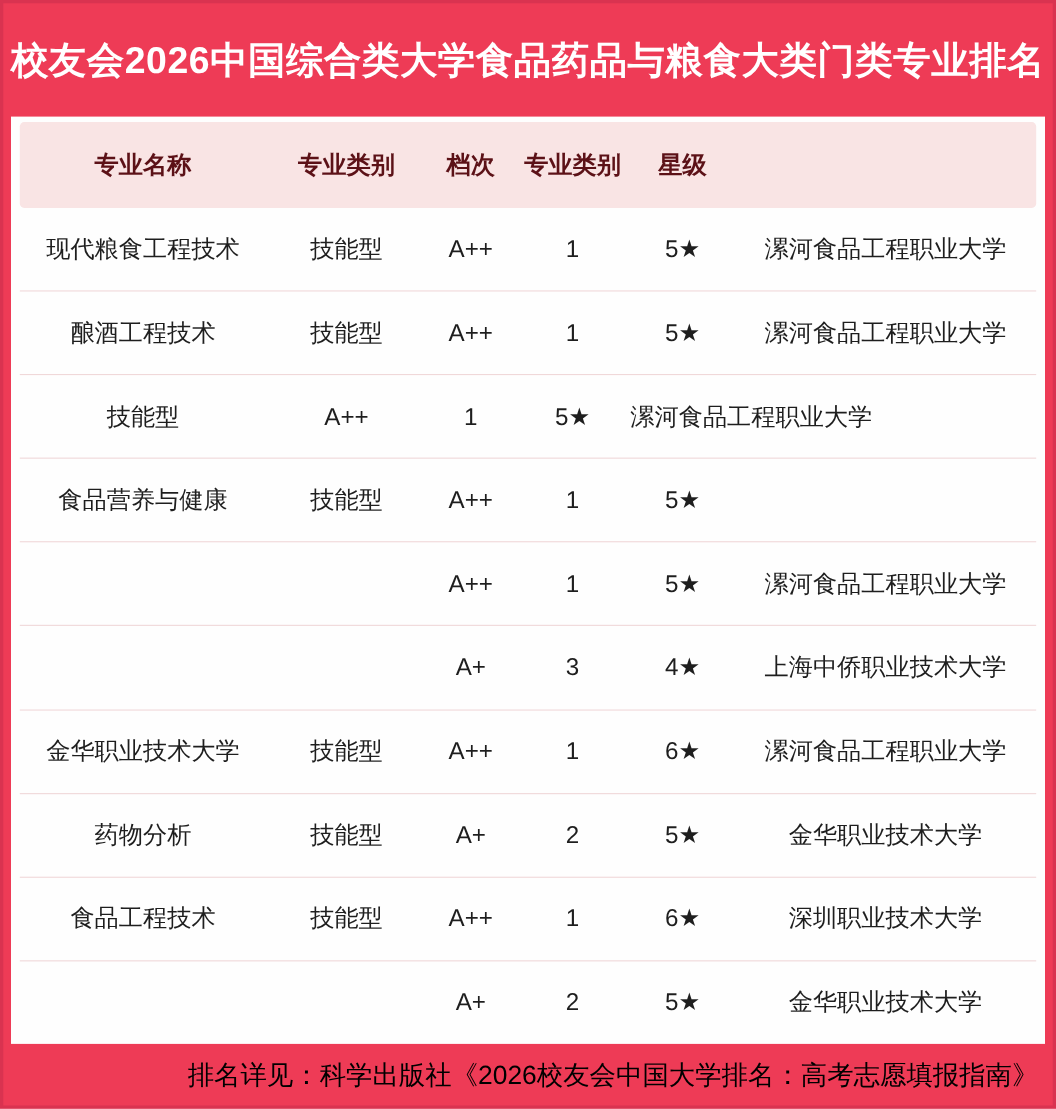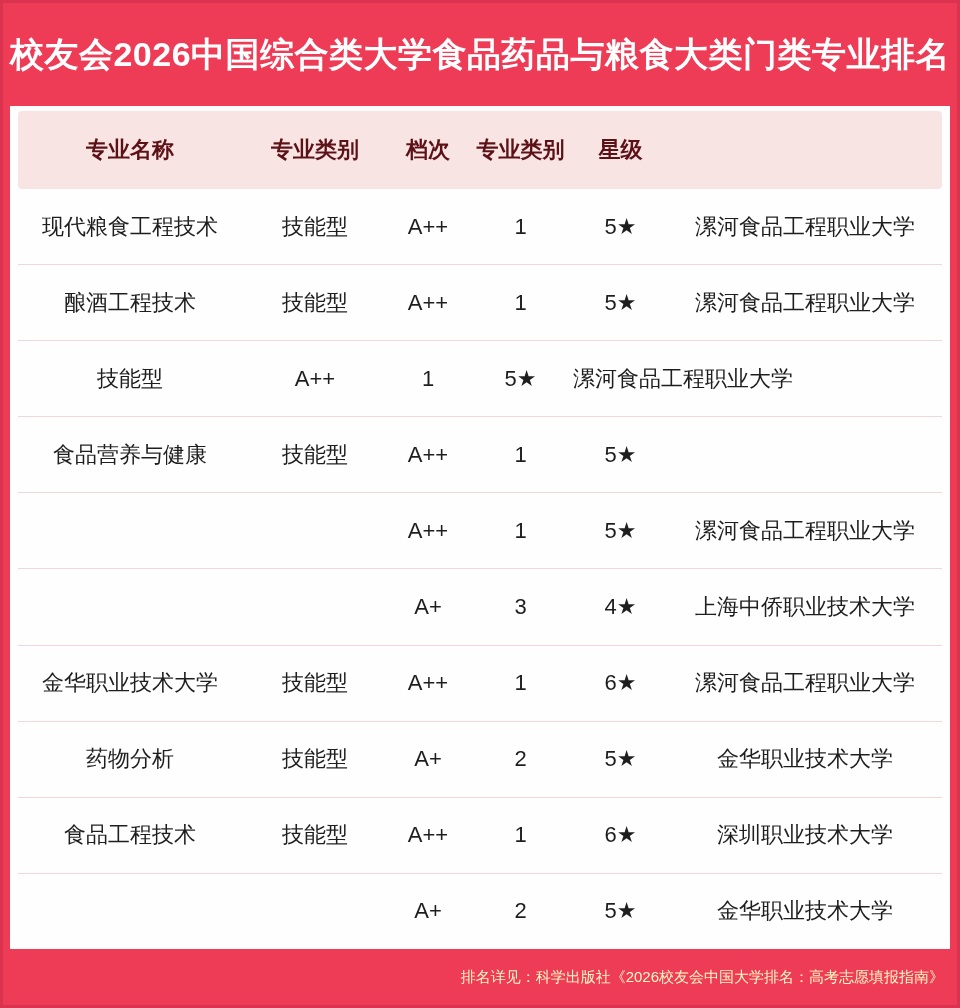--- a/index.html
+++ b/index.html
@@ -76,22 +76,22 @@
   }
   .footer {
     height: 56px;
     flex: none;
     display: flex;
     align-items: center;
     justify-content: flex-end;
     padding-right: 13px;
   }
   .footer .note {
-    color: #fef9c3;
-    font-size: 15px;
+    color: #000000;
+    font-size: 24px;
     white-space: nowrap;
   }
 </style>
 </head>
 <body>
 
 <div class="page">
 
   <div class="banner">
     <div class="title">校友会2026中国综合类大学食品药品与粮食大类门类专业排名</div>

